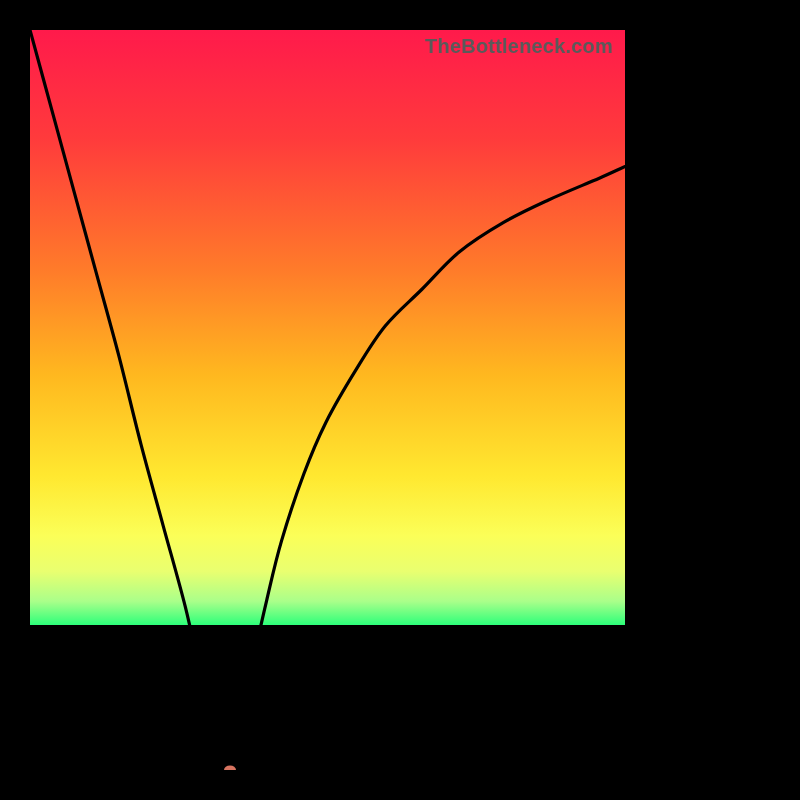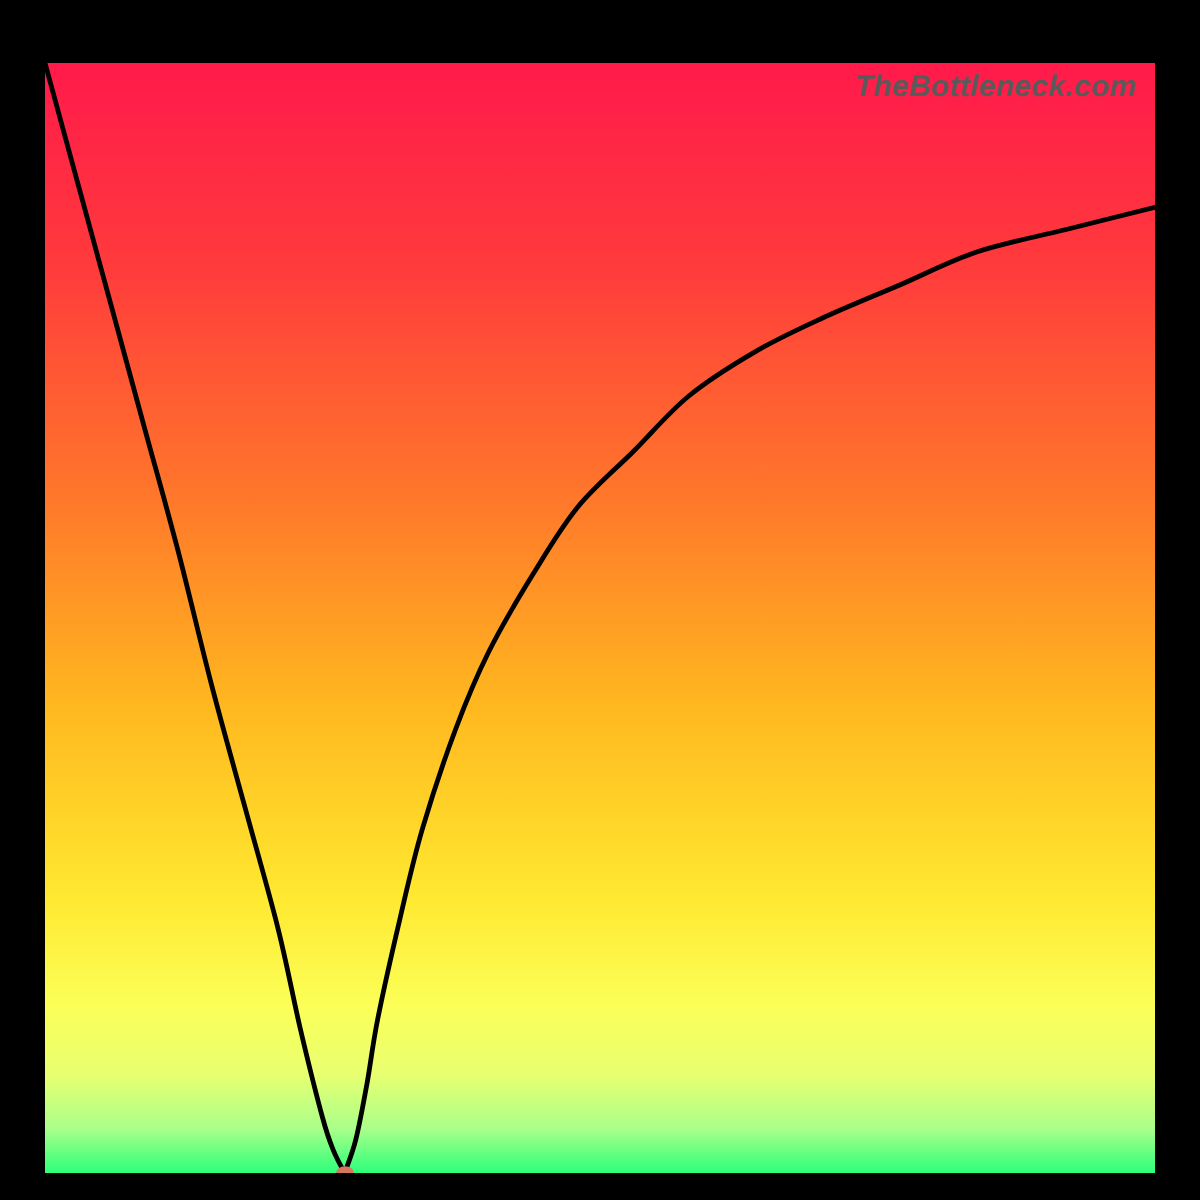--- a/index.html
+++ b/index.html
@@ -12,25 +12,24 @@
   }
   .outer {
     position: relative;
     width: 800px;
     height: 800px;
     background: #000;
   }
   .plot-area {
     position: absolute;
     left: 30px;
-    top: 42px;
-    width: 740px;
+    top: 30px;
+    width: 595px;
     height: 740px;
     overflow: hidden;
-    font-style: italic;
   }
   .gradient {
     position: absolute;
     left: 0; top: 0; right: 0; bottom: 0;
   }
   .watermark {
     position: absolute;
     top: 5px;
     right: 12px;
     font-family: Arial, Helvetica, sans-serif;

